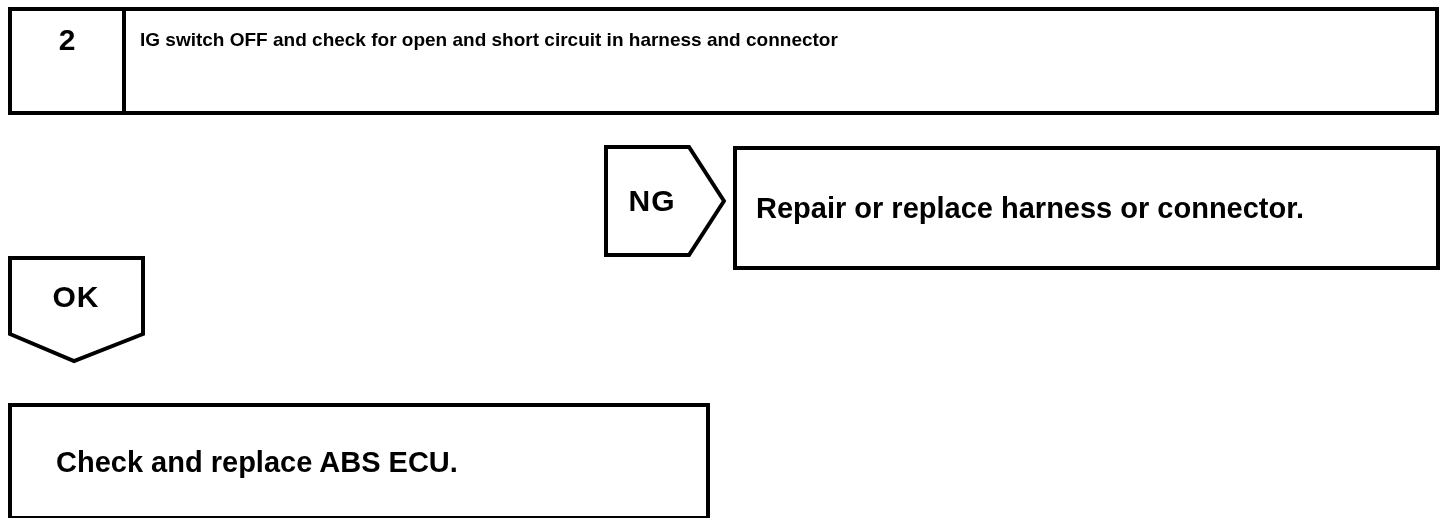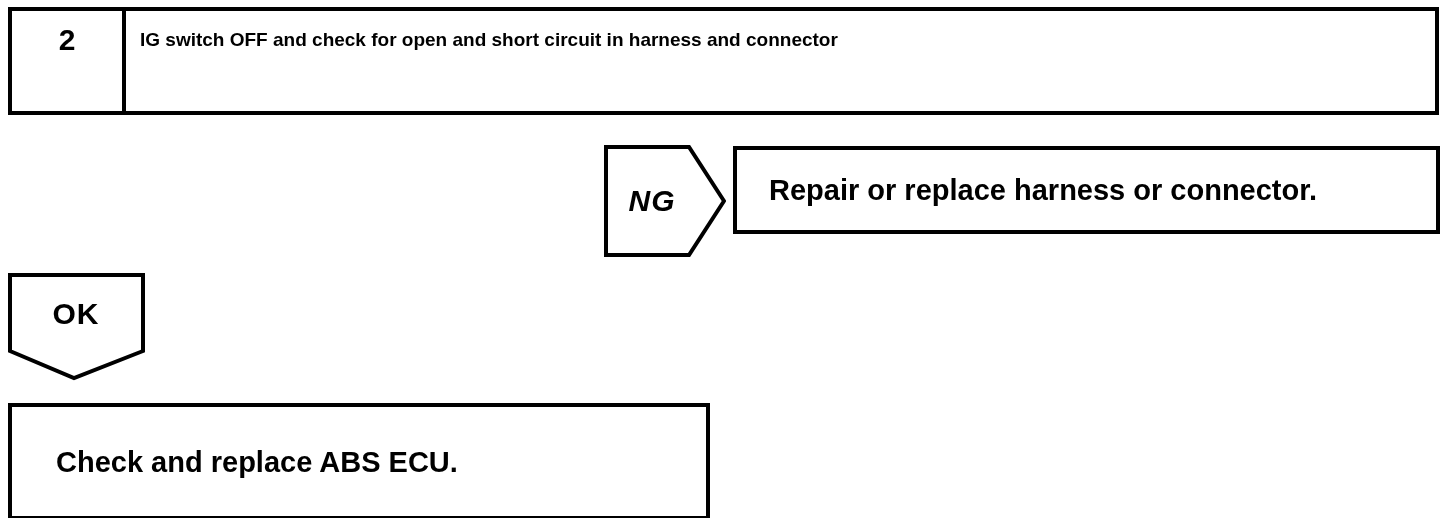--- a/index.html
+++ b/index.html
@@ -44,41 +44,41 @@
   .pent { position: absolute; }
   .pent svg { display: block; }
   .pent-label {
     position: absolute;
     font-size: 30px;
     line-height: 30px;
     transform: translate(-50%, -50%);
     letter-spacing: 1px;
   }
 
-  .ng-pent { left: 604px; top: 145px; width: 122px; height: 112px; font-style: italic; }
+  .ng-pent { left: 604px; top: 145px; width: 122px; height: 112px; }
   .ng-label { left: 48px; top: 56px; }
 
-  .ok-pent { left: 8px; top: 273px; width: 137px; height: 108px; }
+  .ok-pent { left: 8px; top: 256px; width: 137px; height: 108px; }
   .ok-label { left: 68px; top: 41px; }
 
   
   .action-box {
     position: absolute;
     border: 4px solid #000;
     background: #fff;
     display: flex;
     align-items: center;
     font-size: 29px;
     line-height: 32px;
     white-space: nowrap;
   }
   .ng-action-box {
     left: 733px; top: 146px;
-    width: 707px; height: 88px;
-    padding-left: 32px;
+    width: 707px; height: 124px;
+    padding-left: 19px;
   }
   .ok-action-box {
     left: 8px; top: 403px;
     width: 702px; height: 117px;
     padding-left: 44px;
   }
 </style>
 </head>
 <body>
 

